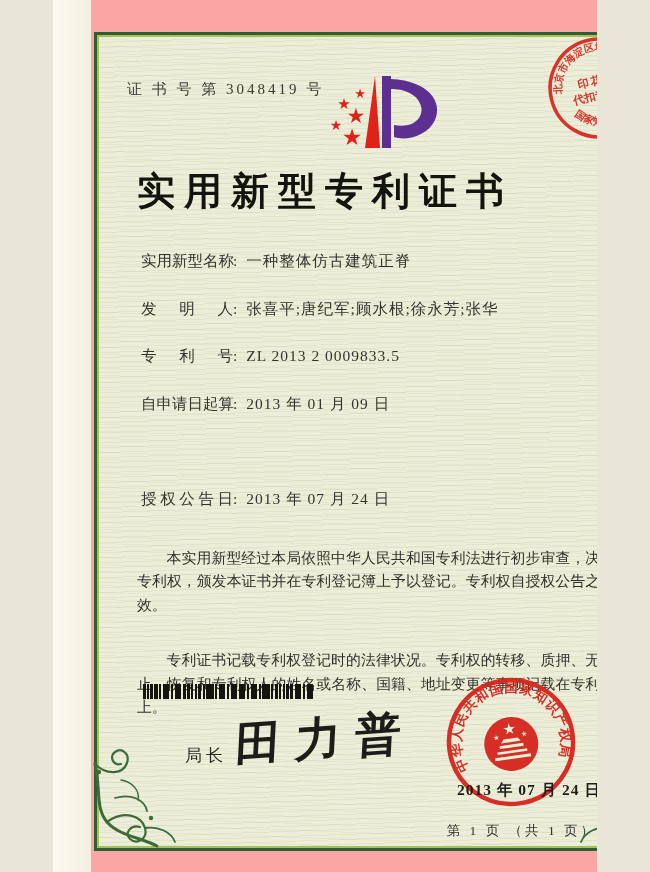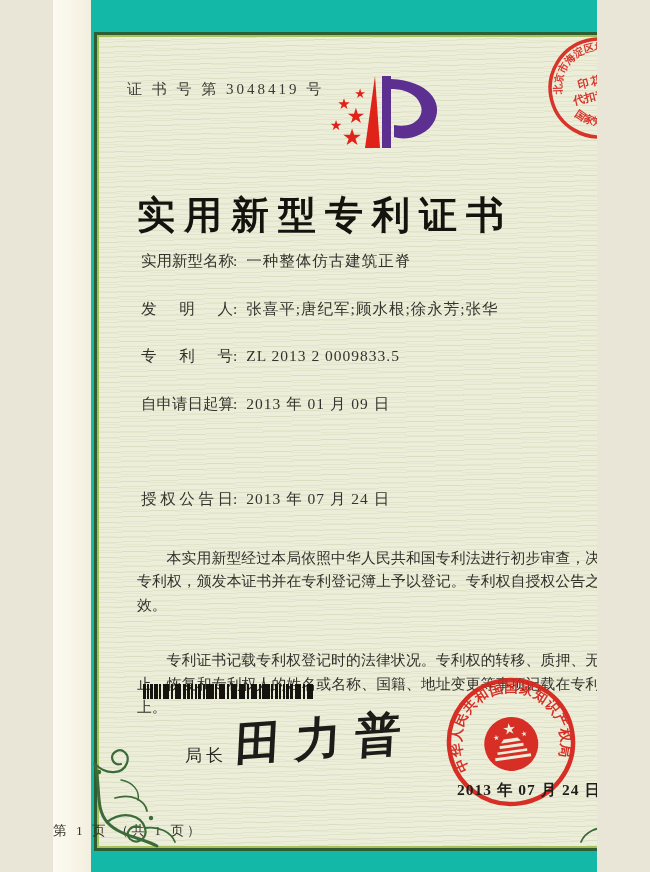--- a/index.html
+++ b/index.html
@@ -1,21 +1,21 @@
 <!DOCTYPE html>
 <html><head>
 <meta charset="utf-8">
 <style>
   * { margin:0; padding:0; box-sizing:border-box; }
   html,body { background:#e9e6d8; }
   body { font-family:"Liberation Serif","DejaVu Serif",serif; }
 
   .page {
     position:relative; width:544px; height:872px; margin:0 auto;
-    background:#14b8a6; overflow:hidden;
+    background:#fca5a5; overflow:hidden;
   }
   
   .page::before {
     content:""; position:absolute; left:0; top:0; width:38px; height:100%;
     background:linear-gradient(90deg,#fcfaf1 0%,#f8f5e8 55%,#f2efdf 100%);
   }
 
   .frame {
     position:absolute; left:41px; top:32px; width:567px; height:819px;
     border:3px solid #2f5e35;
@@ -35,21 +35,21 @@
 
   .logo { position:absolute; left:250px; top:58px; width:180px; height:112px; }
 
   .tax-stamp {
     position:absolute; left:490px; top:32px; width:112px; height:112px;
     transform:rotate(-14deg); opacity:.92;
   }
 
   .title {
     position:absolute; left:0; right:0; top:166px; text-align:center;
-    font-size:38px; font-weight:bold; color:#14140f; letter-spacing:9px;margin-top:24px;
+    font-size:38px; font-weight:bold; color:#14140f; letter-spacing:9px;
   }
 
   .frow { position:absolute; left:88px; font-size:15.5px; color:#34332d; white-space:nowrap; }
   .flabel { display:inline-block; width:92px; text-align:justify; text-align-last:justify; }
   .fcolon { display:inline-block; margin-right:9px; }
   .fvalue { letter-spacing:1px;margin-top:37px; }
   .r0{top:251px}.r1{top:299px}.r2{top:346px}.r3{top:394px}.r4{top:441px}.r5{top:489px}
 
   .body-text {
     position:absolute; left:84px; top:515px; width:508px;
@@ -77,21 +77,21 @@
   .office-seal {
     position:absolute; left:388px; top:672px; width:140px; height:140px;
     transform:rotate(-8deg); opacity:.95;
   }
   .seal-date {
     position:absolute; left:404px; top:780px; font-size:15.5px; font-weight:bold;
     color:#1d1c18; letter-spacing:1px; white-space:nowrap;
   }
 
   .footer {
-    position:absolute; left:0; right:0; top:822px; text-align:left;
+    position:absolute; left:0; right:0; top:822px; text-align:right;
     font-size:13.5px; color:#34332d; letter-spacing:3px;
   }
 
   .corner-ornament { position:absolute; width:124px; height:118px; }
   .corner-bl { left:32px; top:736px; }
   .corner-br { left:494px; top:736px; transform:scaleX(-1); }
 </style>
 </head>
 <body>
 

